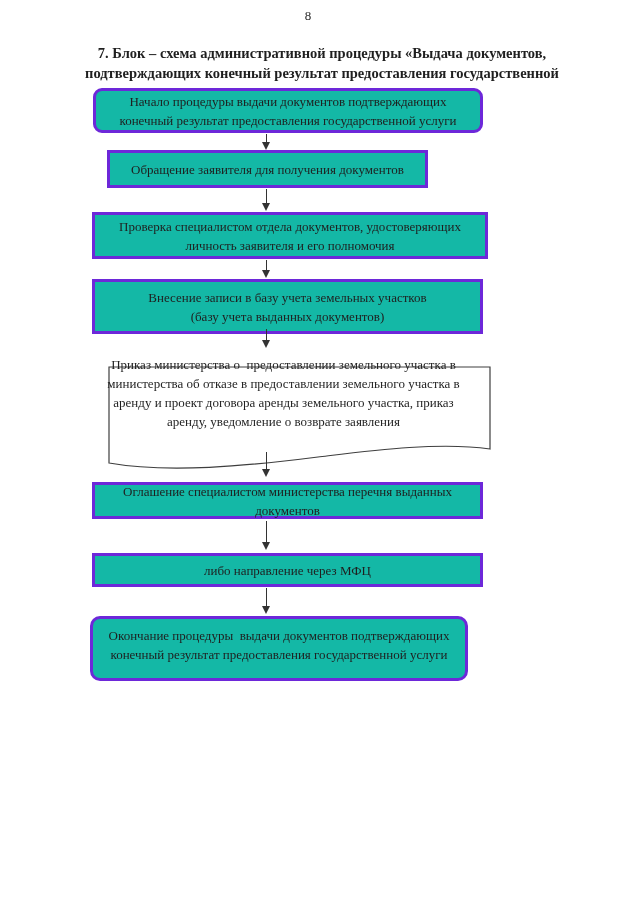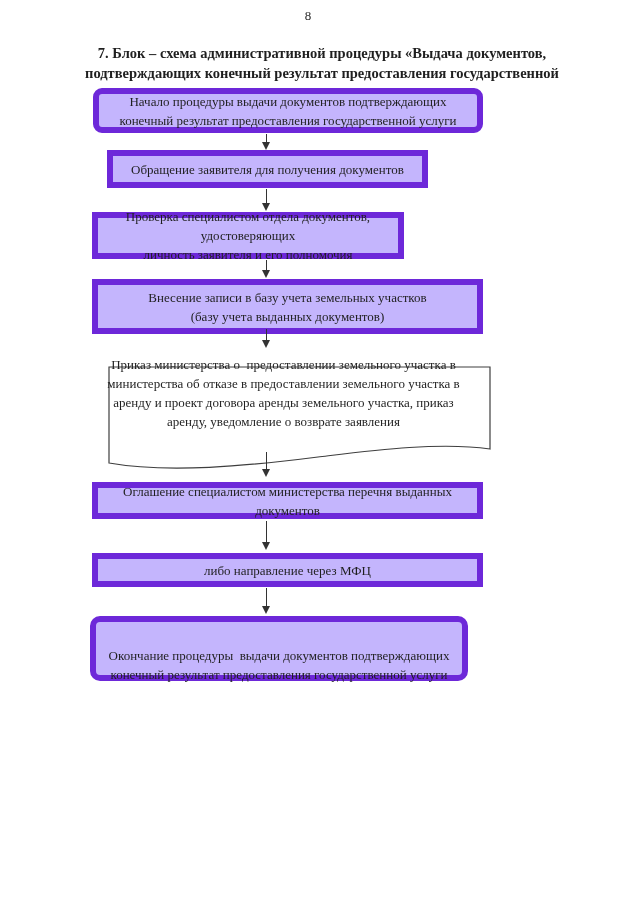--- a/index.html
+++ b/index.html
@@ -34,36 +34,36 @@
     text-align: center;
     font-size: 14.5px;
     font-weight: bold;
     line-height: 19.5px;
   }
   .doc-title .title-line { display: block; white-space: pre-wrap; }
 
   .node {
     position: absolute;
     box-sizing: border-box;
-    border: 6px solid #6d28d9;
-    background: #c4b5fd;
+    border: 3px solid #6d28d9;
+    background: #14b8a6;
     display: flex;
     flex-direction: column;
     justify-content: center;
     align-items: center;
     text-align: center;
     font-size: 13px;
     line-height: 19px;
     padding: 2px 8px;
   }
   .node .line { white-space: pre-wrap; }
   .node.rounded { border-radius: 9px; }
   .node.end-node {
     justify-content: flex-start;
-    padding-top: 24px;
+    padding-top: 7px;
     border-radius: 10px;
   }
   .node.doc-node {
     border: none;
     background: transparent;
     padding: 16px;
     display: block;
   }
   .doc-node svg { display: block; }
   .doc-node .doc-text {
@@ -127,21 +127,21 @@
 
     <div class="node" style="left:107px; top:150px; width:321px; height:38px;">
       <div class="line">Обращение заявителя для получения документов</div>
     </div>
 
     <div class="flow-arrow" style="top:189px; height:22px;">
       <div class="arrow-shaft"></div>
       <div class="arrow-head"></div>
     </div>
 
-    <div class="node" style="left:92px; top:212px; width:312px; height:47px;">
+    <div class="node" style="left:92px; top:212px; width:396px; height:47px;">
       <div class="line">Проверка специалистом отдела документов, удостоверяющих</div>
       <div class="line">личность заявителя и его полномочия</div>
     </div>
 
     <div class="flow-arrow" style="top:260px; height:18px;">
       <div class="arrow-shaft"></div>
       <div class="arrow-head"></div>
     </div>
 
     <div class="node" style="left:92px; top:279px; width:391px; height:55px;">

